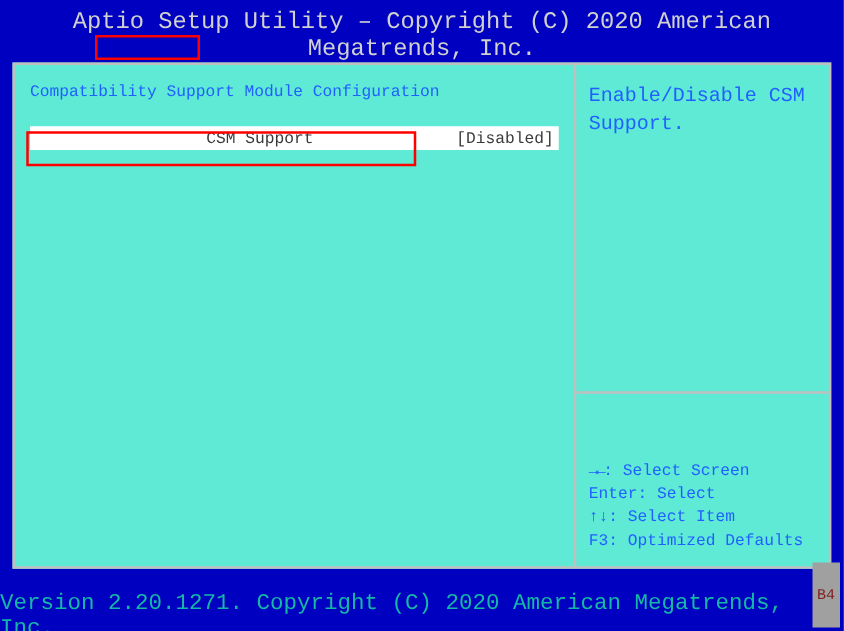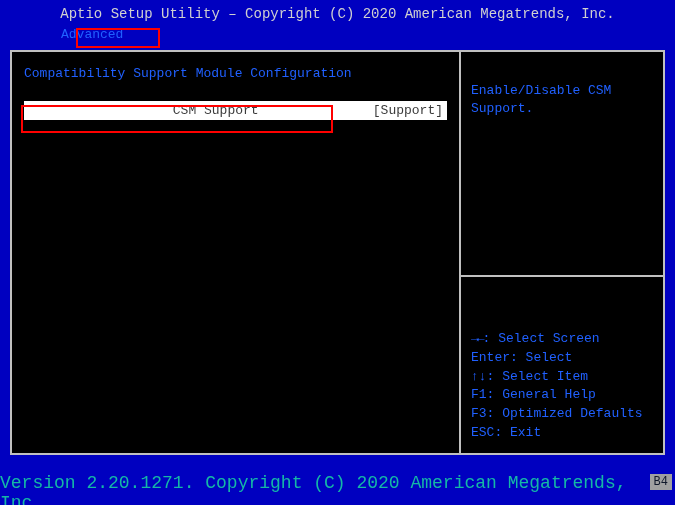--- a/index.html
+++ b/index.html
@@ -15,21 +15,21 @@
       font-size: 13px;
       color: #000;
       overflow: hidden;
       position: relative;
     }
     .header {
       width: 100%;
       padding: 6px 10px 4px 10px;
       color: #d0d0d0;
       text-align: center;
-      font-size: 14px;
+      font-size: 19px;
     }
     .tab-row {
       width: 100%;
       padding: 0 10px 2px 55px;
       text-decoration: underline;
     }
     .tab {
       color: #2060ff;
       display: inline-block;
       padding: 1px 6px;
@@ -46,38 +46,38 @@
       width: 84px;
       height: 20px;
     }
     .main-frame {
       position: absolute;
       top: 50px;
       left: 10px;
       right: 10px;
       bottom: 50px;
       border: 2px solid #c0c0c0;
-      background: #000000;
+      background: #5eead4;
       display: flex;
     }
     .left-panel {
       flex: 1;
       padding: 14px 12px;
       color: #3a3a3a;
     }
     .right-panel {
       width: 204px;
       border-left: 2px solid #c0c0c0;
       display: flex;
       flex-direction: column;
     }
     .right-top {
-      padding: 30px 10px;
+      padding: 14px 10px;
       color: #2060ff;
-      font-size: 13px;
+      font-size: 16px;
       line-height: 1.4;
     }
     .right-divider {
       border-top: 2px solid #c0c0c0;
       margin-top: auto;
     }
     .right-bottom {
       padding: 10px 10px 10px 10px;
       color: #2060ff;
       font-size: 13px;
@@ -116,25 +116,25 @@
       left: 0;
       right: 0;
       height: 40px;
       color: #14b8a6;
       text-align: left;
       padding-top: 8px;
       font-size: 18px;
     }
     .corner-badge {
       position: absolute;
-      bottom: 15px;
+      bottom: 3px;
       right: 3px;
       background: #a0a0a0;
-      color: #0f172a;
-      padding: 1px 4px;
+      color: #7f1d1d;
+      padding: 19px 4px;
       font-size: 12px;
     }
     .help-line {
       white-space: nowrap;
     }
     .arrows-lr {
       letter-spacing: -2px;
     }
   </style>
 </head>
@@ -146,34 +146,32 @@
 
 <div class="tab-row">
   <span class="tab">Advanced</span>
 </div>
 
 <div class="main-frame">
   <div class="left-panel">
     <div class="section-title">Compatibility Support Module Configuration</div>
     <div class="setting-row selected">
       <span class="setting-label">CSM Support</span>
-      <span class="setting-value">[Support]</span>
+      <span class="setting-value">[Disabled]</span>
     </div>
   </div>
   <div class="right-panel">
     <div class="right-top">Enable/Disable CSM Support.</div>
     <div style="flex:1"></div>
     <div class="right-divider"></div>
     <div class="right-bottom">
       <div class="help-line"><span class="arrows-lr">→←</span><span>: Select Screen</span></div>
       <div class="help-line">Enter: Select</div>
       <div class="help-line"><span>↑↓</span><span>: Select Item</span></div>
-      <div class="help-line">F1: General Help</div>
       <div class="help-line">F3: Optimized Defaults</div>
-      <div class="help-line">ESC: Exit</div>
     </div>
   </div>
 </div>
 
 <div class="highlight-box tab-highlight"></div>
 <div class="highlight-box row-highlight"></div>
 
 <div class="footer">
   <span>Version 2.20.1271. Copyright (C) 2020 American Megatrends, Inc.</span>
 </div>

